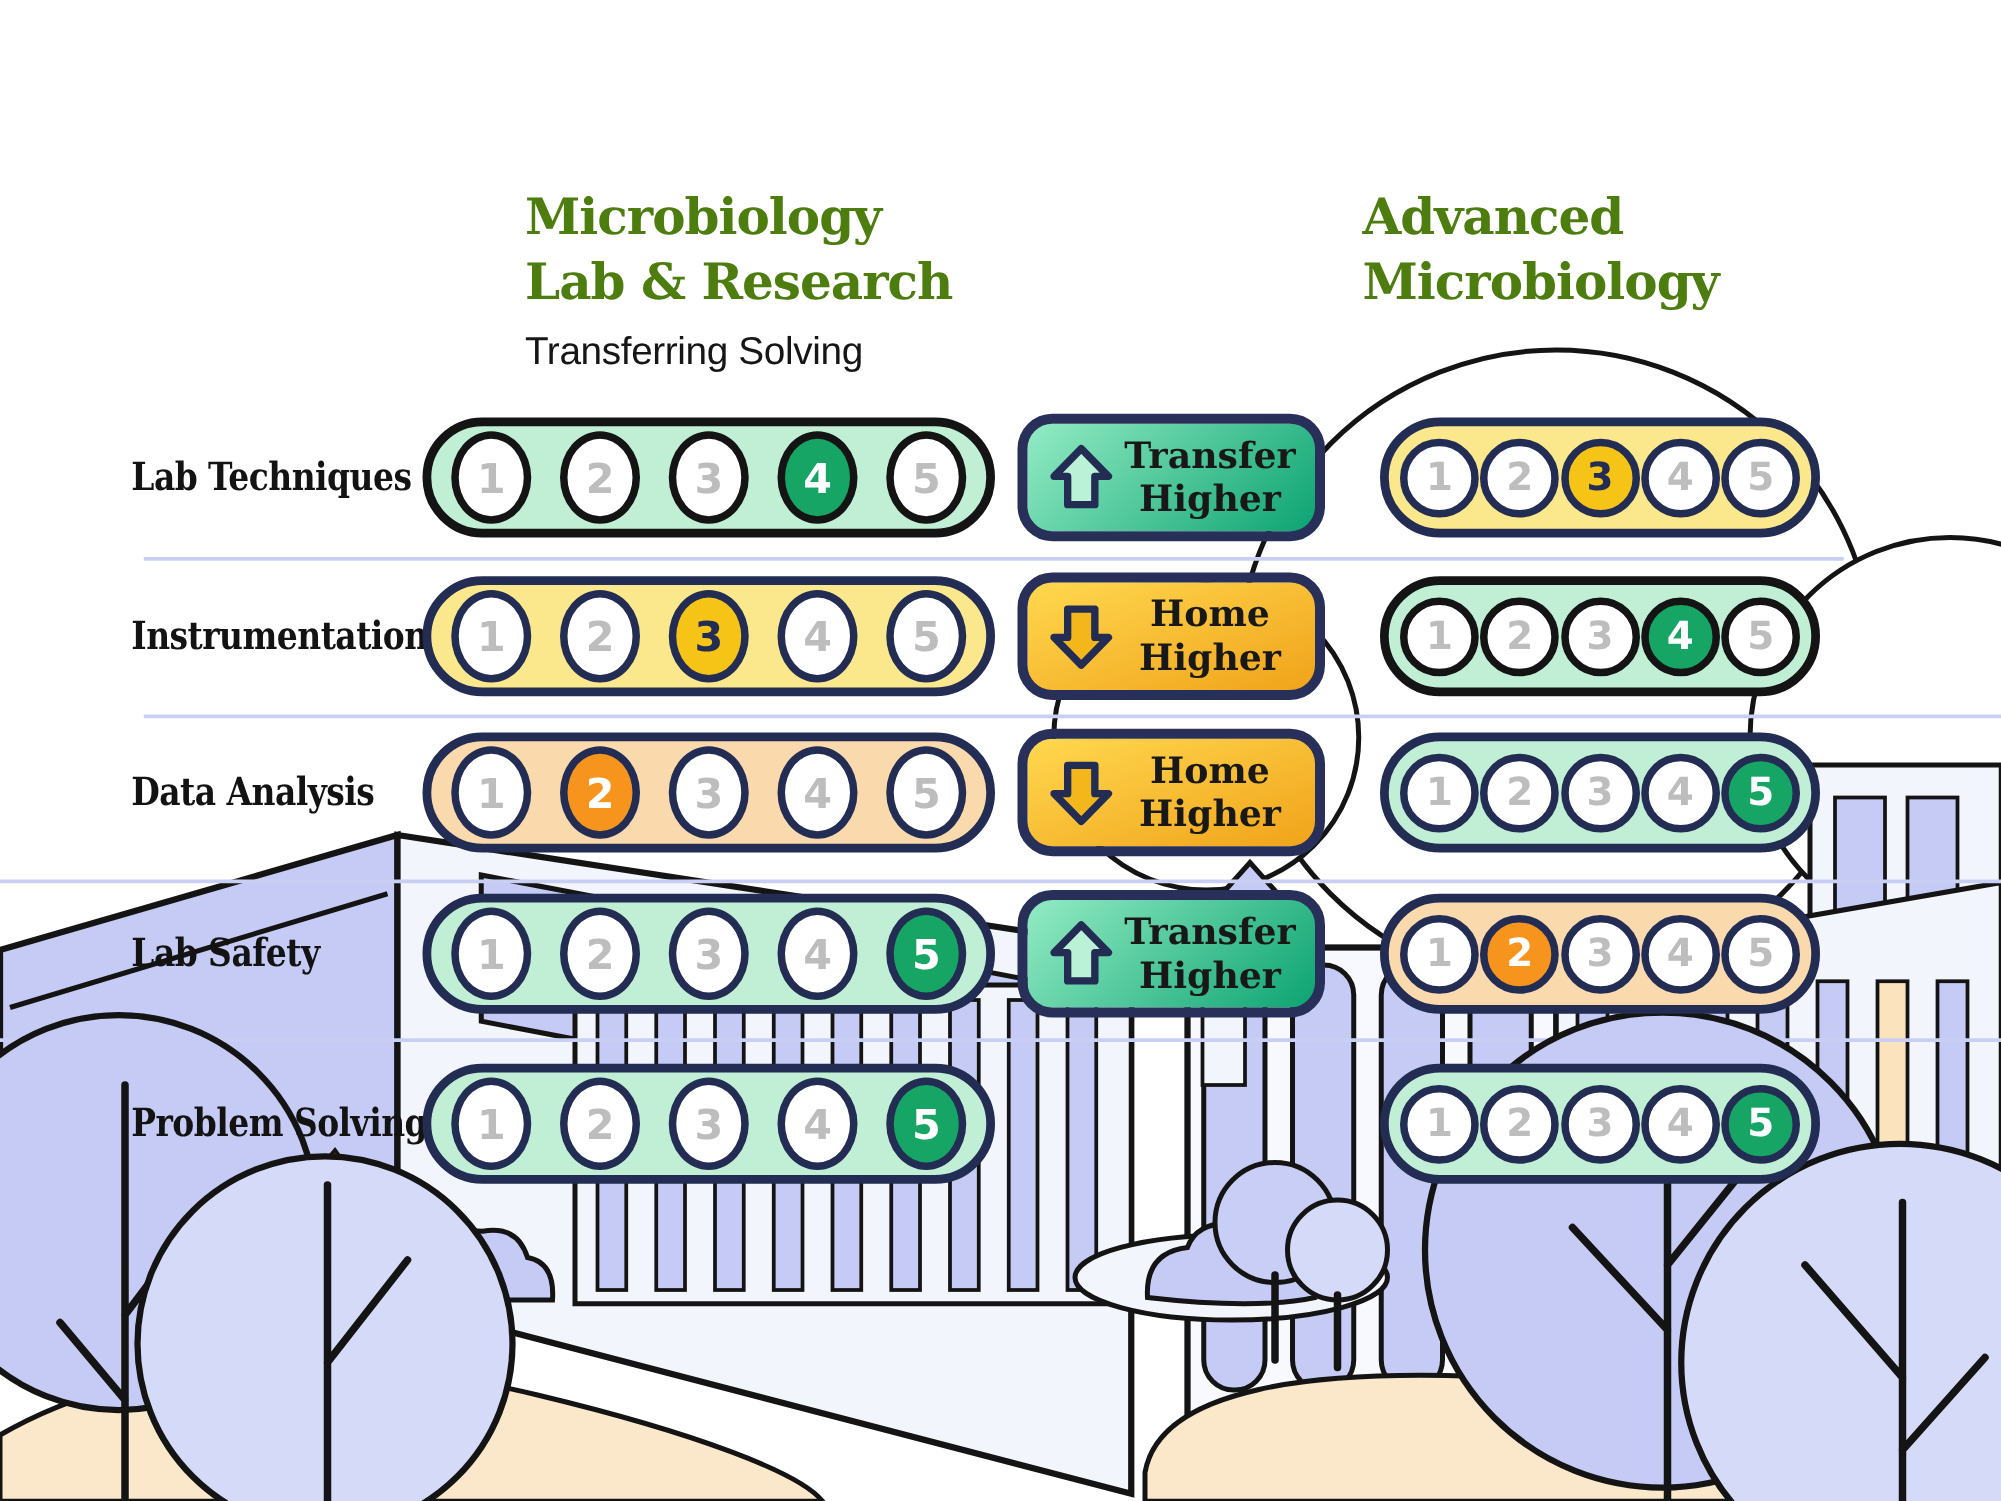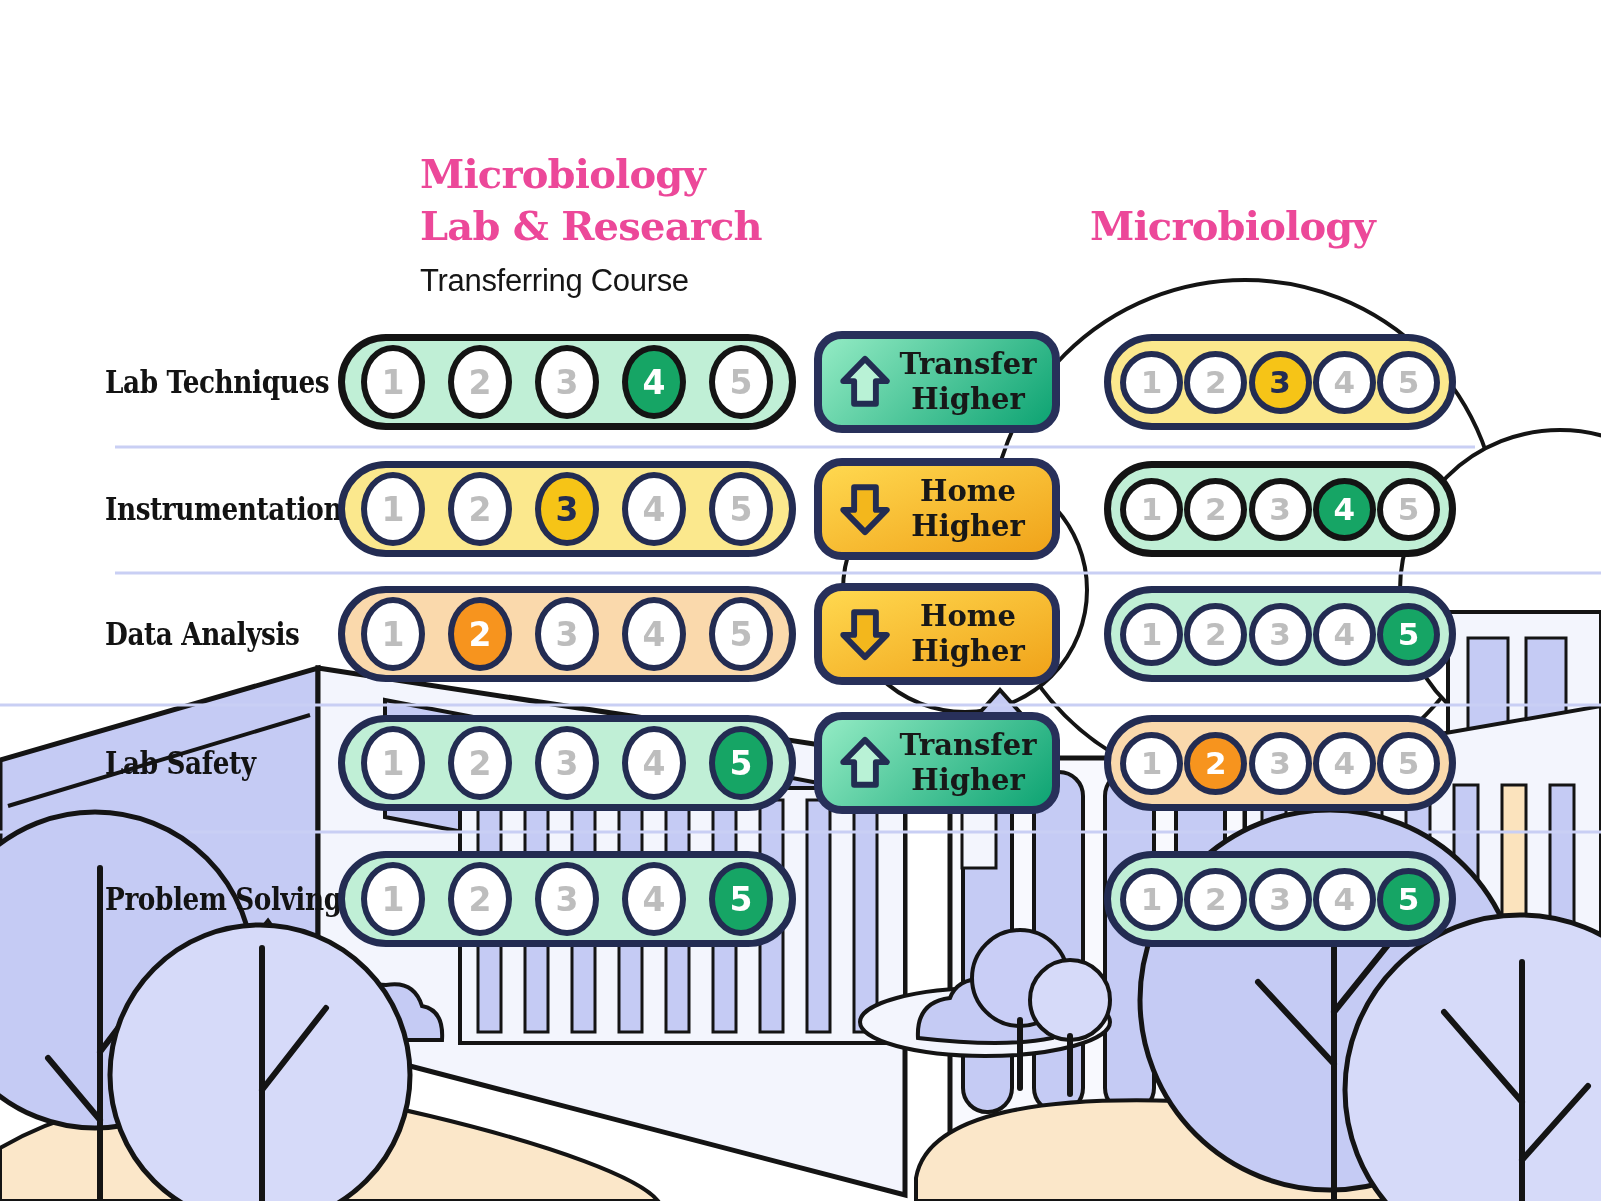--- a/index.html
+++ b/index.html
@@ -10,21 +10,21 @@
   .wht{fill:#f3f5fd;} .wht2{fill:#f8f9fe;} .peach{fill:#fbe7c9;} .peachw{fill:#fbe3bd;}
   .o5{stroke:#141414;stroke-width:5;} .o4{stroke:#141414;stroke-width:4;} .o3{stroke:#141414;stroke-width:3;}
   .cloud{fill:#ffffff;stroke:#141414;stroke-width:4;}
   .trunk{stroke:#141414;stroke-width:6;stroke-linecap:round;fill:none;}
   .divline{stroke:#c9cff4;stroke-width:3;}
   .orange{fill:#f7941e;}
 
   .course-header{position:absolute;}
   .course-header.transfer{left:420px;top:148px;}
   .course-header.home{left:1090px;top:148px;}
-  .course-title{font-family:"DejaVu Serif",serif;font-weight:700;font-size:40px;line-height:52px;color:#ec4899;letter-spacing:-0.8px;}
+  .course-title{font-family:"DejaVu Serif",serif;font-weight:700;font-size:40px;line-height:52px;color:#4d7c0f;letter-spacing:-0.8px;}
   .course-subtitle{font-family:"Liberation Sans",sans-serif;font-size:31px;color:#161616;margin-top:11px;letter-spacing:-0.3px;}
 
   .skill-row{position:absolute;left:0;width:1601px;height:96px;}
   .skill-label{position:absolute;left:105px;top:0;height:96px;display:flex;align-items:center;
     font-family:"DejaVu Serif",serif;font-weight:700;font-size:31px;color:#131313;white-space:nowrap;
     transform:scaleX(.85);transform-origin:left center;letter-spacing:-0.5px;}
   .pill{position:absolute;top:0;height:96px;border:7px solid #232c52;border-radius:50px;box-sizing:border-box;
     display:flex;align-items:center;justify-content:space-between;}
   .pill-left{left:338px;width:458px;padding:0 16px;}
   .pill-right{left:1104px;width:352px;padding:0 9px;}
@@ -143,25 +143,25 @@
       <circle class="lav2 o5" cx="1520" cy="1090" r="175"></circle>
       <path class="trunk" d="M1522,962 L1522,1201 M1522,1102 L1444,1012 M1522,1160 L1588,1086"></path>
     </g>
   </svg>
 
   <div class="course-header transfer">
     <div class="course-title">
       <span>Microbiology</span><br>
       <span>Lab &amp; Research</span>
     </div>
-    <div class="course-subtitle">Transferring Course</div>
+    <div class="course-subtitle">Transferring Solving</div>
   </div>
   <div class="course-header home">
     <div class="course-title">
-      <br>
+      <span>Advanced</span><br>
       <span>Microbiology</span>
     </div>
   </div>
 
   <div id="rows-layer">
       <div class="skill-row" style="top: 334px;">
     <div class="skill-label">Lab Techniques</div>
     <div class="pill pill-left" style="background: rgb(192, 239, 214); border-color: rgb(20, 20, 20);">
           <div class="circle" style="border-color: rgb(20, 20, 20);">1</div>
           <div class="circle" style="border-color: rgb(20, 20, 20);">2</div>

